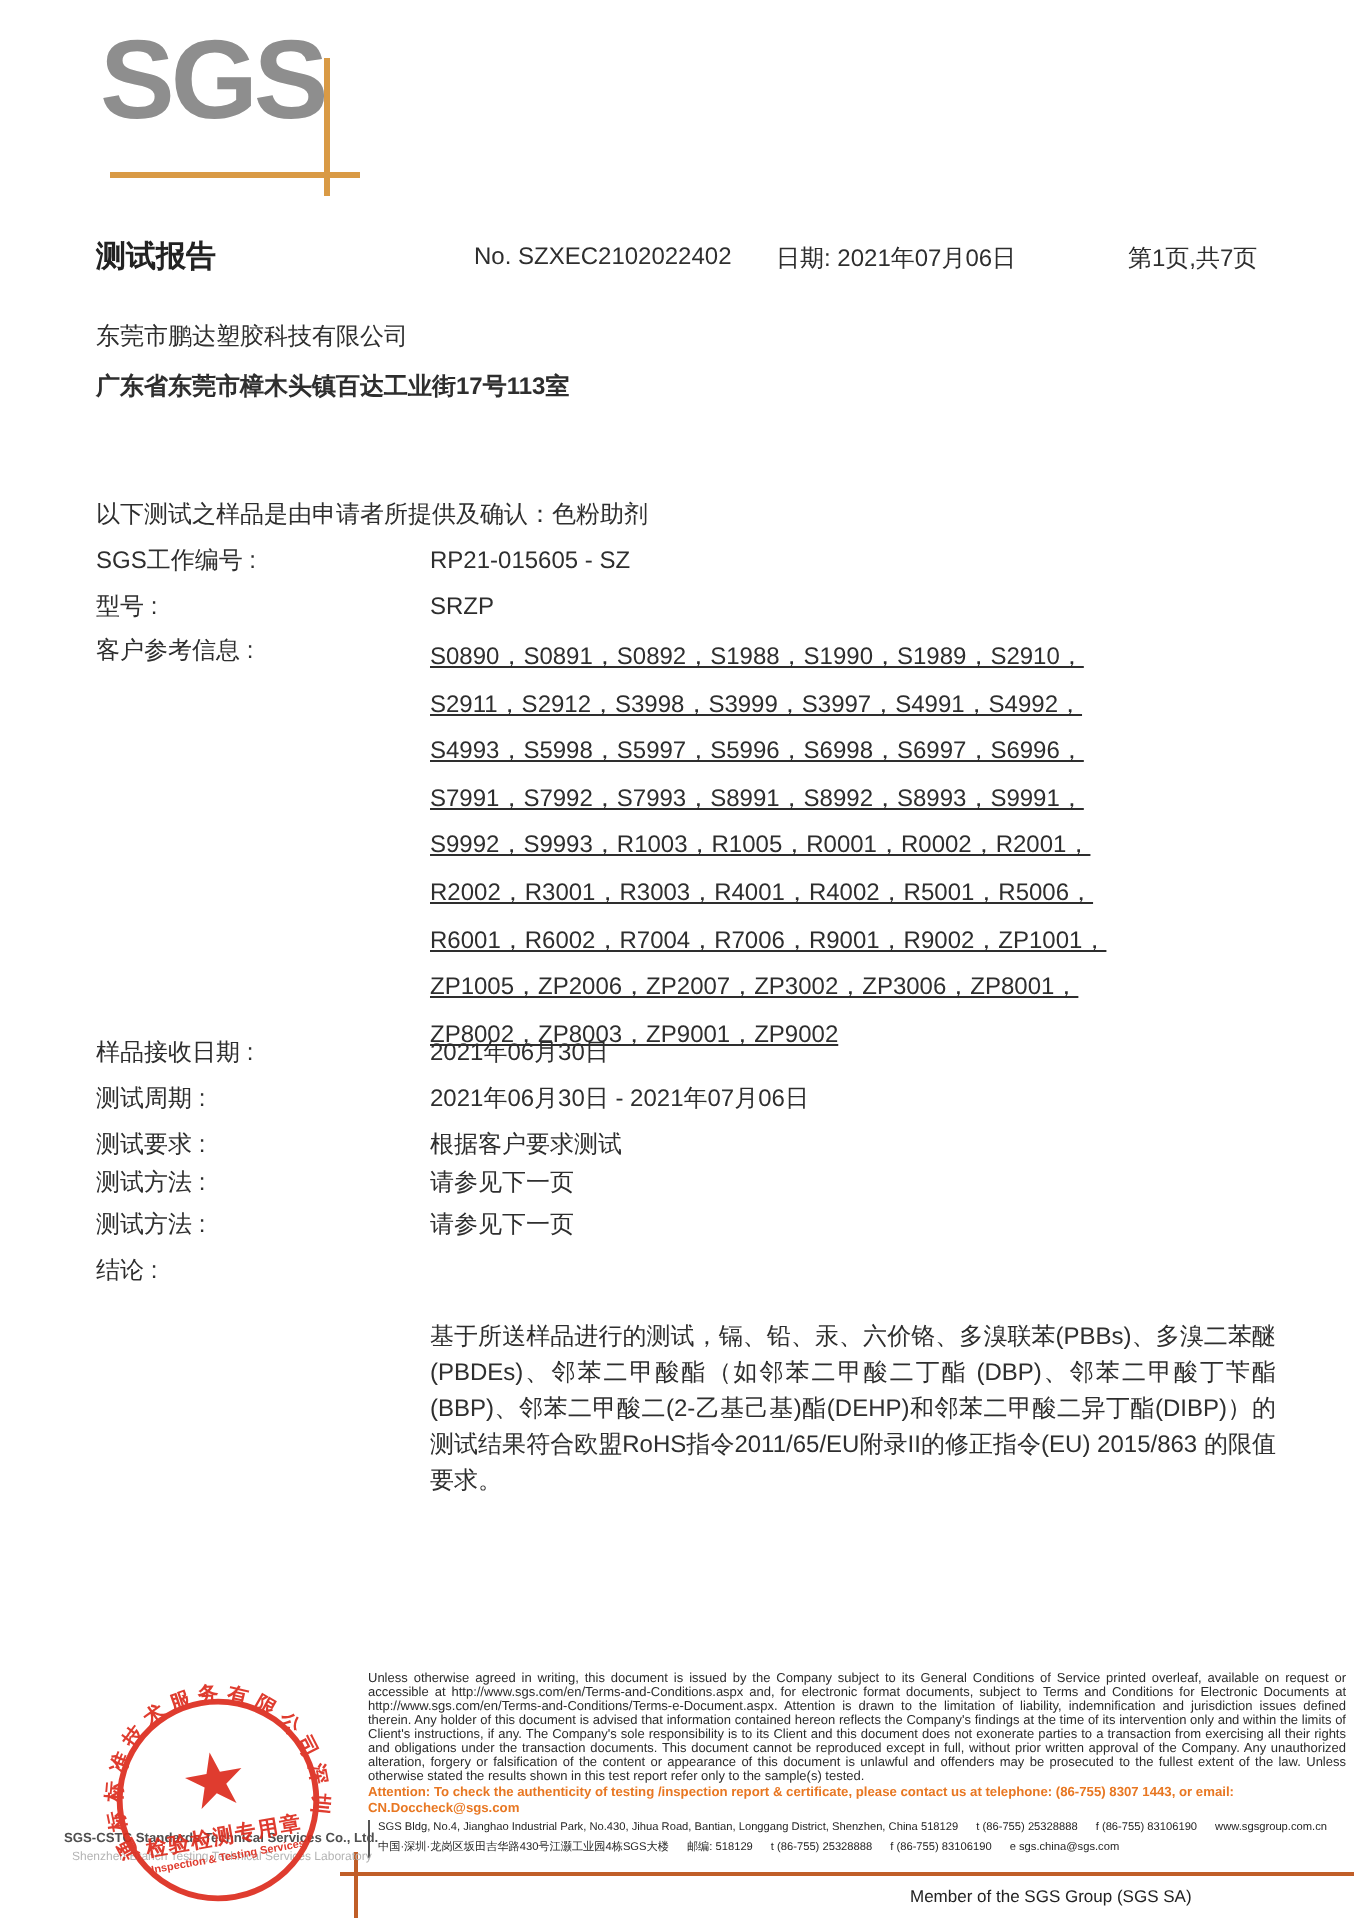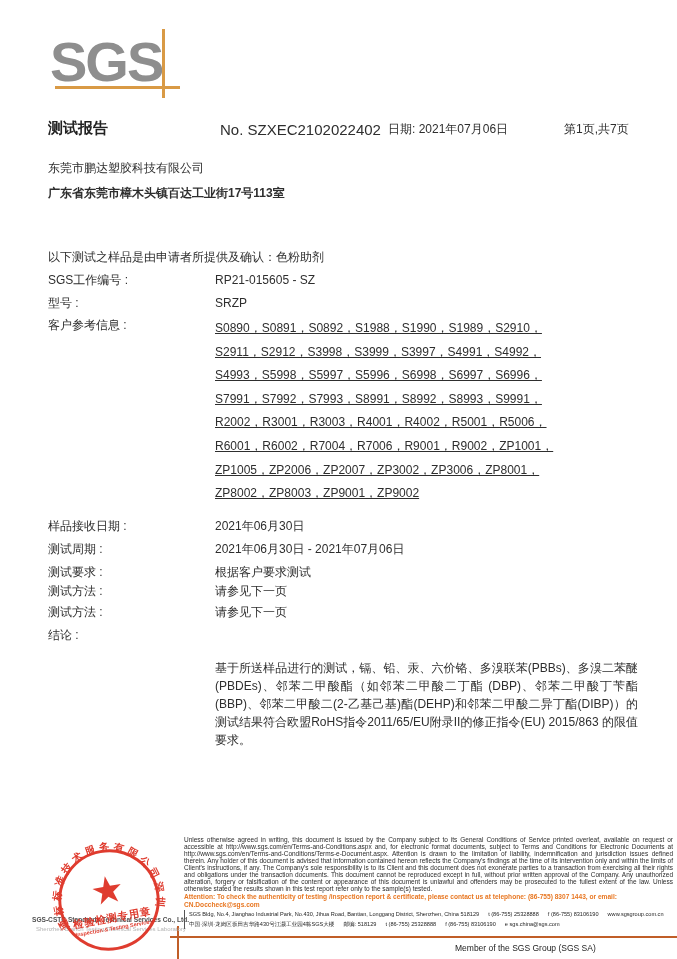--- a/index.html
+++ b/index.html
@@ -3,28 +3,28 @@
 <meta charset="utf-8">
 <style>
   html,body{margin:0;padding:0;background:#e9e9e9;}
   .page{
     position:relative;width:677px;height:959px;background:#ffffff;
     font-family:"Liberation Sans","DejaVu Sans",sans-serif;color:#2e2e2e;
     overflow:hidden;margin:0 auto;
   }
   
   .logo-text{
-    position:absolute;left:50px;top:34px;font-size:56px;font-weight:bold;
+    position:absolute;left:50px;top:12px;font-size:56px;font-weight:bold;
     color:#8e8e8e;letter-spacing:-2px;line-height:1;
   }
   .logo-hline{position:absolute;left:55px;top:86px;width:125px;height:3px;background:#d99a45;}
   .logo-vline{position:absolute;left:162px;top:29px;width:3px;height:69px;background:#d99a45;}
   
   .doc-title{position:absolute;left:48px;top:119px;font-size:15px;font-weight:bold;color:#222;}
-  .report-no{position:absolute;left:220px;top:121px;font-size:15px;}
+  .report-no{position:absolute;left:237px;top:121px;font-size:12px;}
   .report-date{position:absolute;left:388px;top:121px;font-size:12px;}
   .report-page{position:absolute;left:516px;top:121px;font-size:12px;margin-left:48px;}
   
   .client-name{position:absolute;left:48px;top:160px;font-size:12px;}
   .client-addr{position:absolute;left:48px;top:185px;font-size:12px;font-weight:bold;}
   .intro{position:absolute;left:48px;top:249px;font-size:12px;}
   
   .row{position:absolute;left:48px;width:590px;display:flex;font-size:12px;line-height:16px;}
   .lbl{flex:0 0 167px;}
   .val{flex:1;}
@@ -78,20 +78,21 @@
     <span class="val">SRZP</span>
   </div>
 
   <div class="row" style="top:317px">
     <span class="lbl">客户参考信息 :</span>
     <div class="val reflines">
       <div>S0890，S0891，S0892，S1988，S1990，S1989，S2910，</div>
       <div>S2911，S2912，S3998，S3999，S3997，S4991，S4992，</div>
       <div>S4993，S5998，S5997，S5996，S6998，S6997，S6996，</div>
       <div>S7991，S7992，S7993，S8991，S8992，S8993，S9991，</div>
+      <div>S9992，S9993，R1003，R1005，R0001，R0002，R2001，</div>
       <div>R2002，R3001，R3003，R4001，R4002，R5001，R5006，</div>
       <div>R6001，R6002，R7004，R7006，R9001，R9002，ZP1001，</div>
       <div>ZP1005，ZP2006，ZP2007，ZP3002，ZP3006，ZP8001，</div>
       <div>ZP8002，ZP8003，ZP9001，ZP9002</div>
     </div>
   </div>
 
   <div class="row" style="top:518px">
     <span class="lbl">样品接收日期 :</span>
     <span class="val">2021年06月30日</span>

